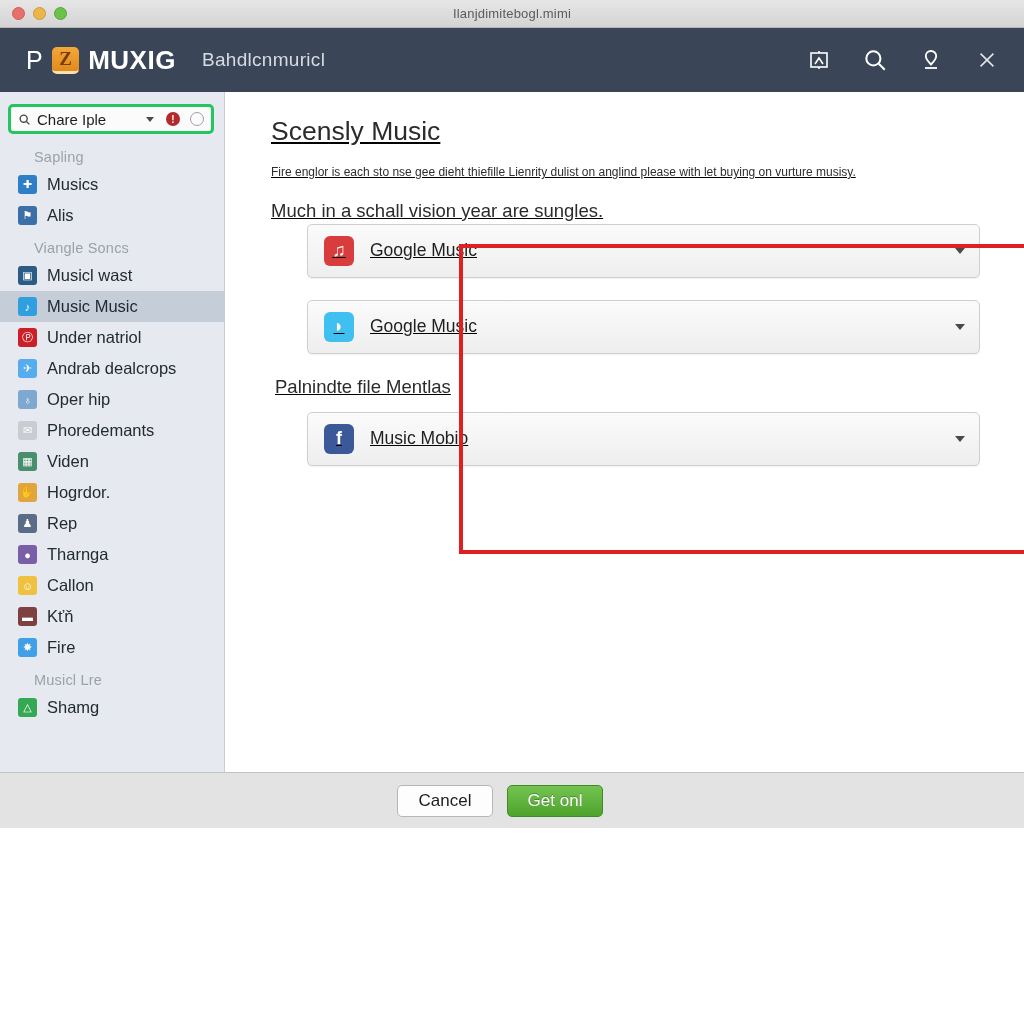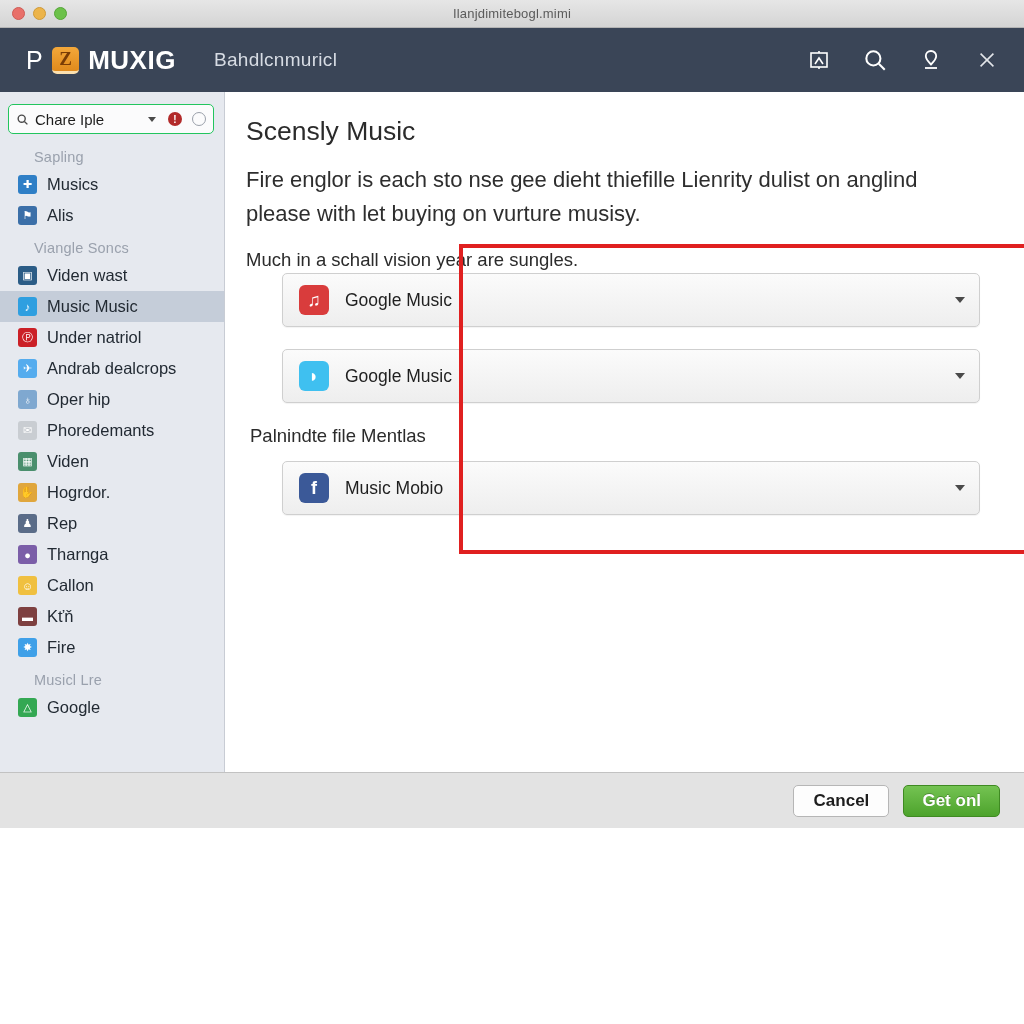--- a/index.html
+++ b/index.html
@@ -52,21 +52,21 @@
     color: #7a3c05; font-weight: bold; font-size: 19px;
     display: flex; align-items: center; justify-content: center;
     border-bottom: 3px solid #fbe0b0;
     font-family: "Liberation Serif", serif;
   }
   .brand-word {
     font-size: 26px; font-weight: bold; letter-spacing: .5px;
     color: #ffffff;
   }
   .header-sub {
-    margin-left: 38px; font-size: 19px; color: #d7dce4; letter-spacing: .3px;
+    margin-left: 26px; font-size: 19px; color: #d7dce4; letter-spacing: .3px;
   }
   .header-actions {
     margin-left: auto; display: flex; align-items: center; gap: 26px;
   }
   .hicon {
     width: 30px; height: 30px; display: flex; align-items: center; justify-content: center;
     color: #ffffff; cursor: pointer;
   }
 
   
@@ -77,21 +77,21 @@
     width: 225px; flex: 0 0 225px;
     background: #e6e9ef;
     border-right: 1px solid #c8ccd4;
     padding-top: 8px;
     overflow: hidden;
   }
   .searchbox {
     margin: 4px 10px 6px 8px;
     height: 30px;
     background: #fbfbfc;
-    border: 1px solid #22c55e;
+    border: 3px solid #22c55e;
     border-radius: 5px;
     display: flex; align-items: center;
     padding: 0 7px; gap: 6px;
   }
   .searchbox .s-ico { color: #555; font-size: 13px; display:flex;}
   .searchbox .s-txt { font-size: 15px; color: #1d1d1d; flex: 1 1 auto; white-space: nowrap;}
   .caret-small {
     width: 0; height: 0; border-left: 4px solid transparent;
     border-right: 4px solid transparent; border-top: 5px solid #4a4a4a;
     margin-right: 6px;
@@ -122,29 +122,30 @@
   .sico {
     width: 19px; height: 19px; flex: 0 0 19px;
     border-radius: 3px;
     display: flex; align-items: center; justify-content: center;
     font-size: 11px; color: #fff; overflow: hidden;
   }
 
   
   .main {
     flex: 1 1 auto; background: #ffffff;
-    position: relative; padding: 18px 28px 0 21px;
+    position: relative; padding: 18px 28px 0 46px;
     overflow: hidden;
+    text-decoration: underline;
   }
   .page-title {
     font-size: 26.5px; color: #2b2b2b; font-weight: 400;
     margin: 6px 0 16px 0;
   }
   .para {
-    font-size: 22px; color: #2e2e2e; line-height: 1.55;
+    font-size: 12px; color: #2e2e2e; line-height: 1.55;
     max-width: 740px;
     margin-bottom: 18px;
   }
   .subhead {
     font-size: 18.5px; color: #2b2b2b; margin: 6px 0 2px 0;
   }
   .select-row {
     height: 54px;
     border: 1px solid #cfcfcf;
     border-radius: 5px;
@@ -176,22 +177,22 @@
     border: 4px solid #e02020;
     pointer-events: none;
     left: 234px; top: 152px; width: 776px; height: 310px;
   }
 
   
   .footer {
     flex: 0 0 56px; height: 56px;
     background: #e3e3e3;
     border-top: 1px solid #c2c2c2;
-    display: flex; align-items: center; justify-content: flex-end;
-    gap: 14px; padding-right: 24px; font-weight: bold;
+    display: flex; align-items: center; justify-content: center;
+    gap: 14px; padding-right: 24px;
   }
   .btn {
     height: 32px; min-width: 96px; padding: 0 18px;
     border-radius: 5px; font-size: 17px;
     display: flex; align-items: center; justify-content: center;
     cursor: pointer;
   }
   .btn.cancel {
     background: #fdfdfd; border: 1px solid #b6b6b6; color: #1d1d1d;
   }
@@ -273,21 +274,21 @@
             <span class="sico" style="background: rgb(47, 127, 198);">✚</span>
             <span>Musics</span>
           </div>
           <div class="side-item">
             <span class="sico" style="background: rgb(59, 111, 168);">⚑</span>
             <span>Alis</span>
           </div>
           <div class="side-group">Viangle Soncs</div>
           <div class="side-item">
             <span class="sico" style="background: rgb(43, 92, 134);">▣</span>
-            <span>Viden wast</span>
+            <span>Musicl wast</span>
           </div>
           <div class="side-item selected">
             <span class="sico" style="background: rgb(47, 159, 224);">♪</span>
             <span>Music Music</span>
           </div>
           <div class="side-item">
             <span class="sico" style="background: rgb(203, 32, 39);">Ⓟ</span>
             <span>Under natriol</span>
           </div>
           <div class="side-item">
@@ -326,21 +327,21 @@
             <span class="sico" style="background: rgb(126, 64, 64);">▬</span>
             <span>Kťň</span>
           </div>
           <div class="side-item">
             <span class="sico" style="background: rgb(63, 160, 232);">✸</span>
             <span>Fire</span>
           </div>
           <div class="side-group">Musicl Lre</div>
           <div class="side-item">
             <span class="sico" style="background: rgb(52, 168, 83);">△</span>
-            <span>Google</span>
+            <span>Shamg</span>
           </div>
         </div>
     </div>
 
     <div class="main">
       <div class="page-title">Scensly Music</div>
       <div class="para">Fire englor is each sto nse gee dieht thiefille Lienrity dulist on anglind please with let buying on vurture musisy.</div>
       <div class="subhead">Much in a schall vision year are sungles.</div>
       <div id="main-rows">
           <div class="select-row">

